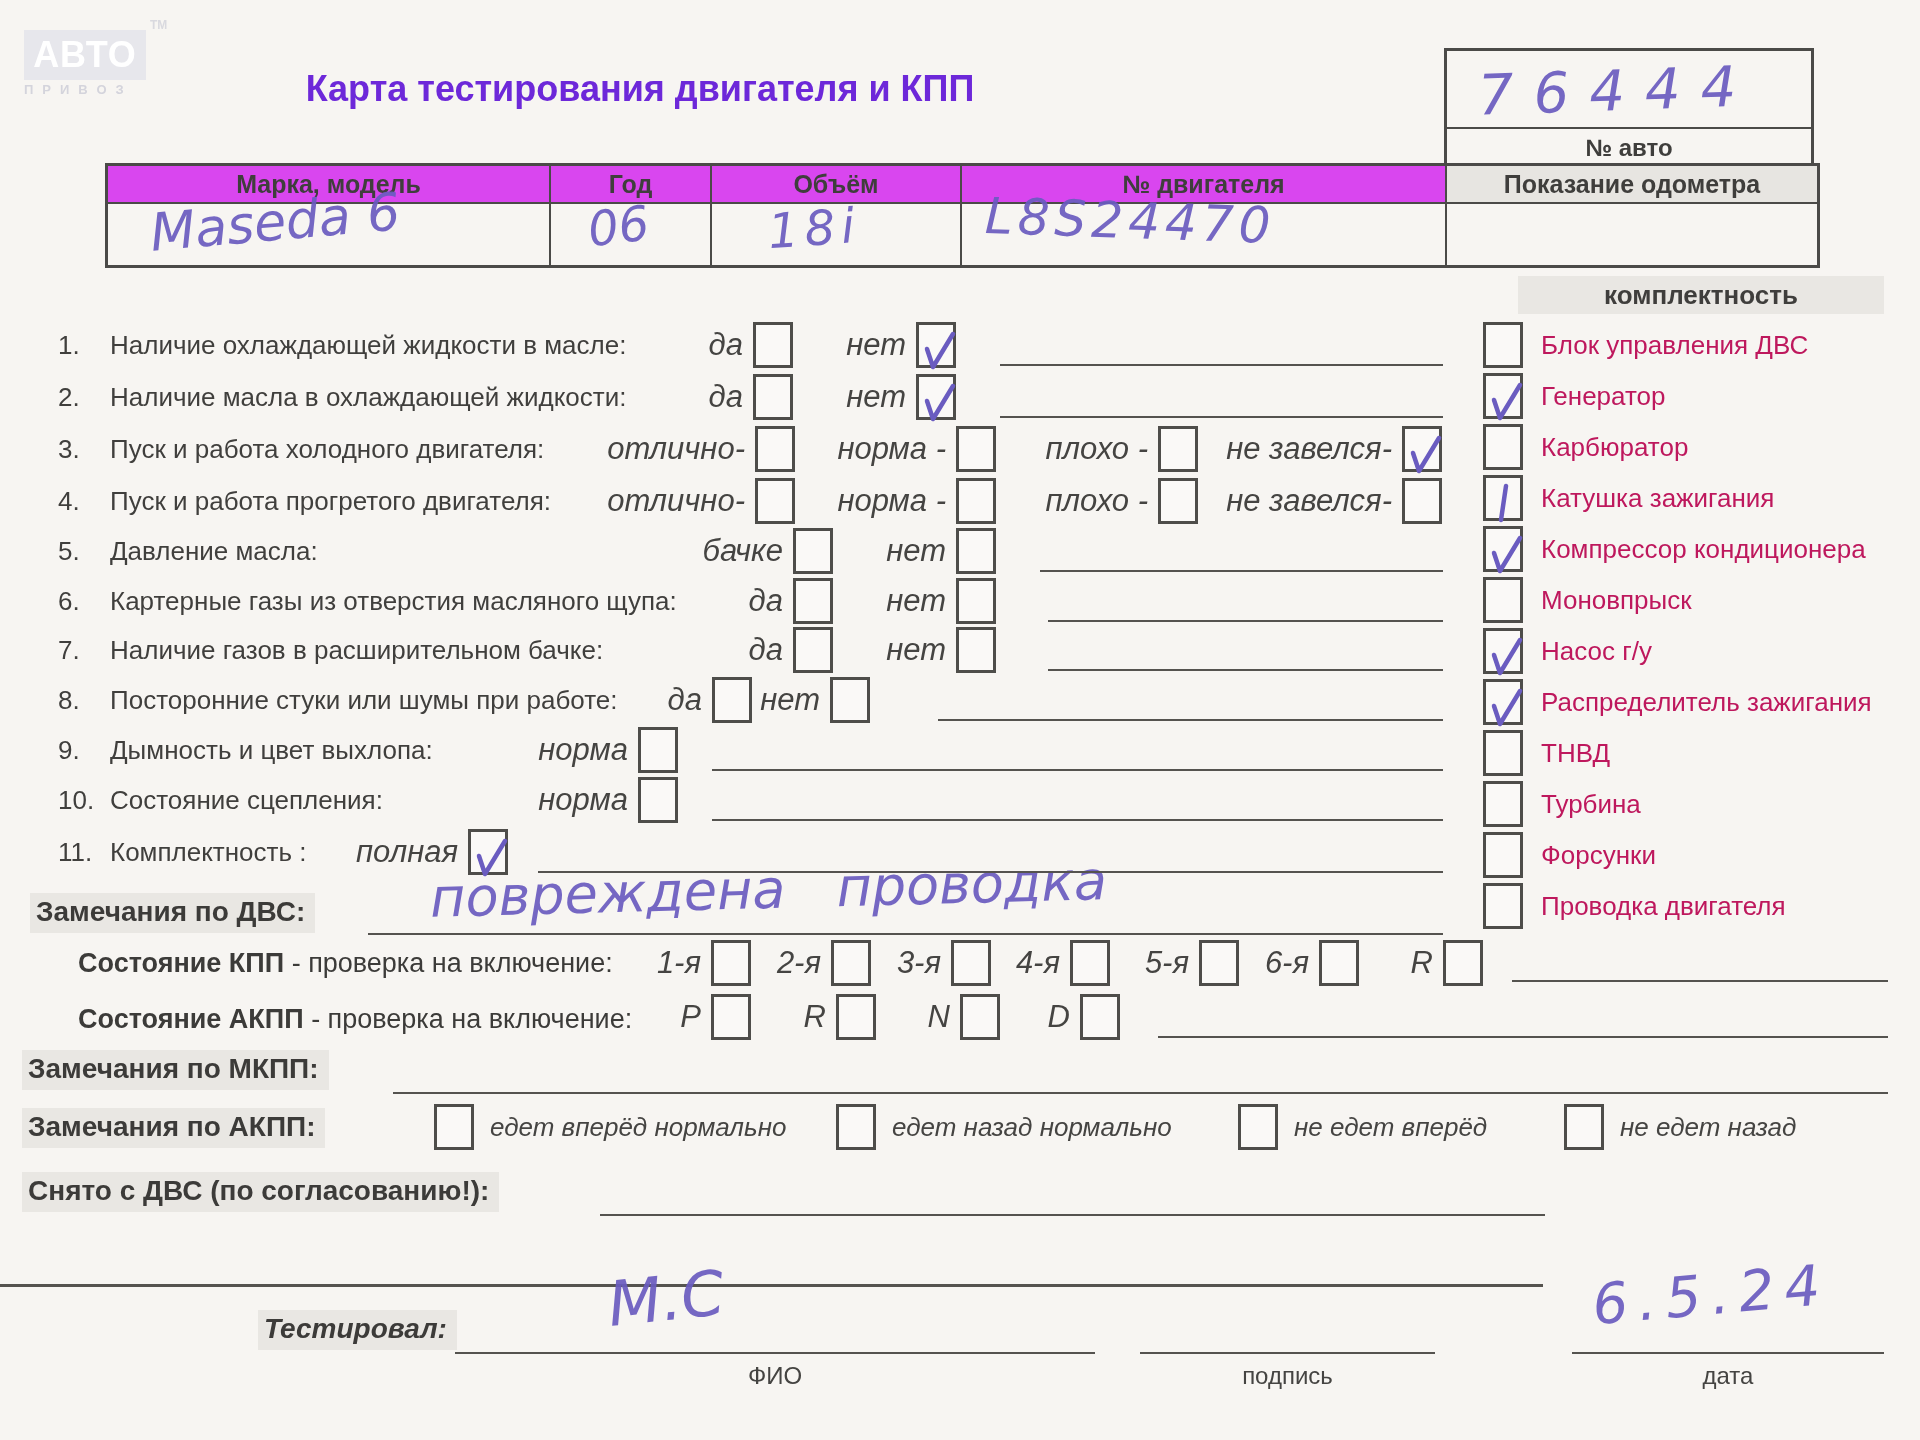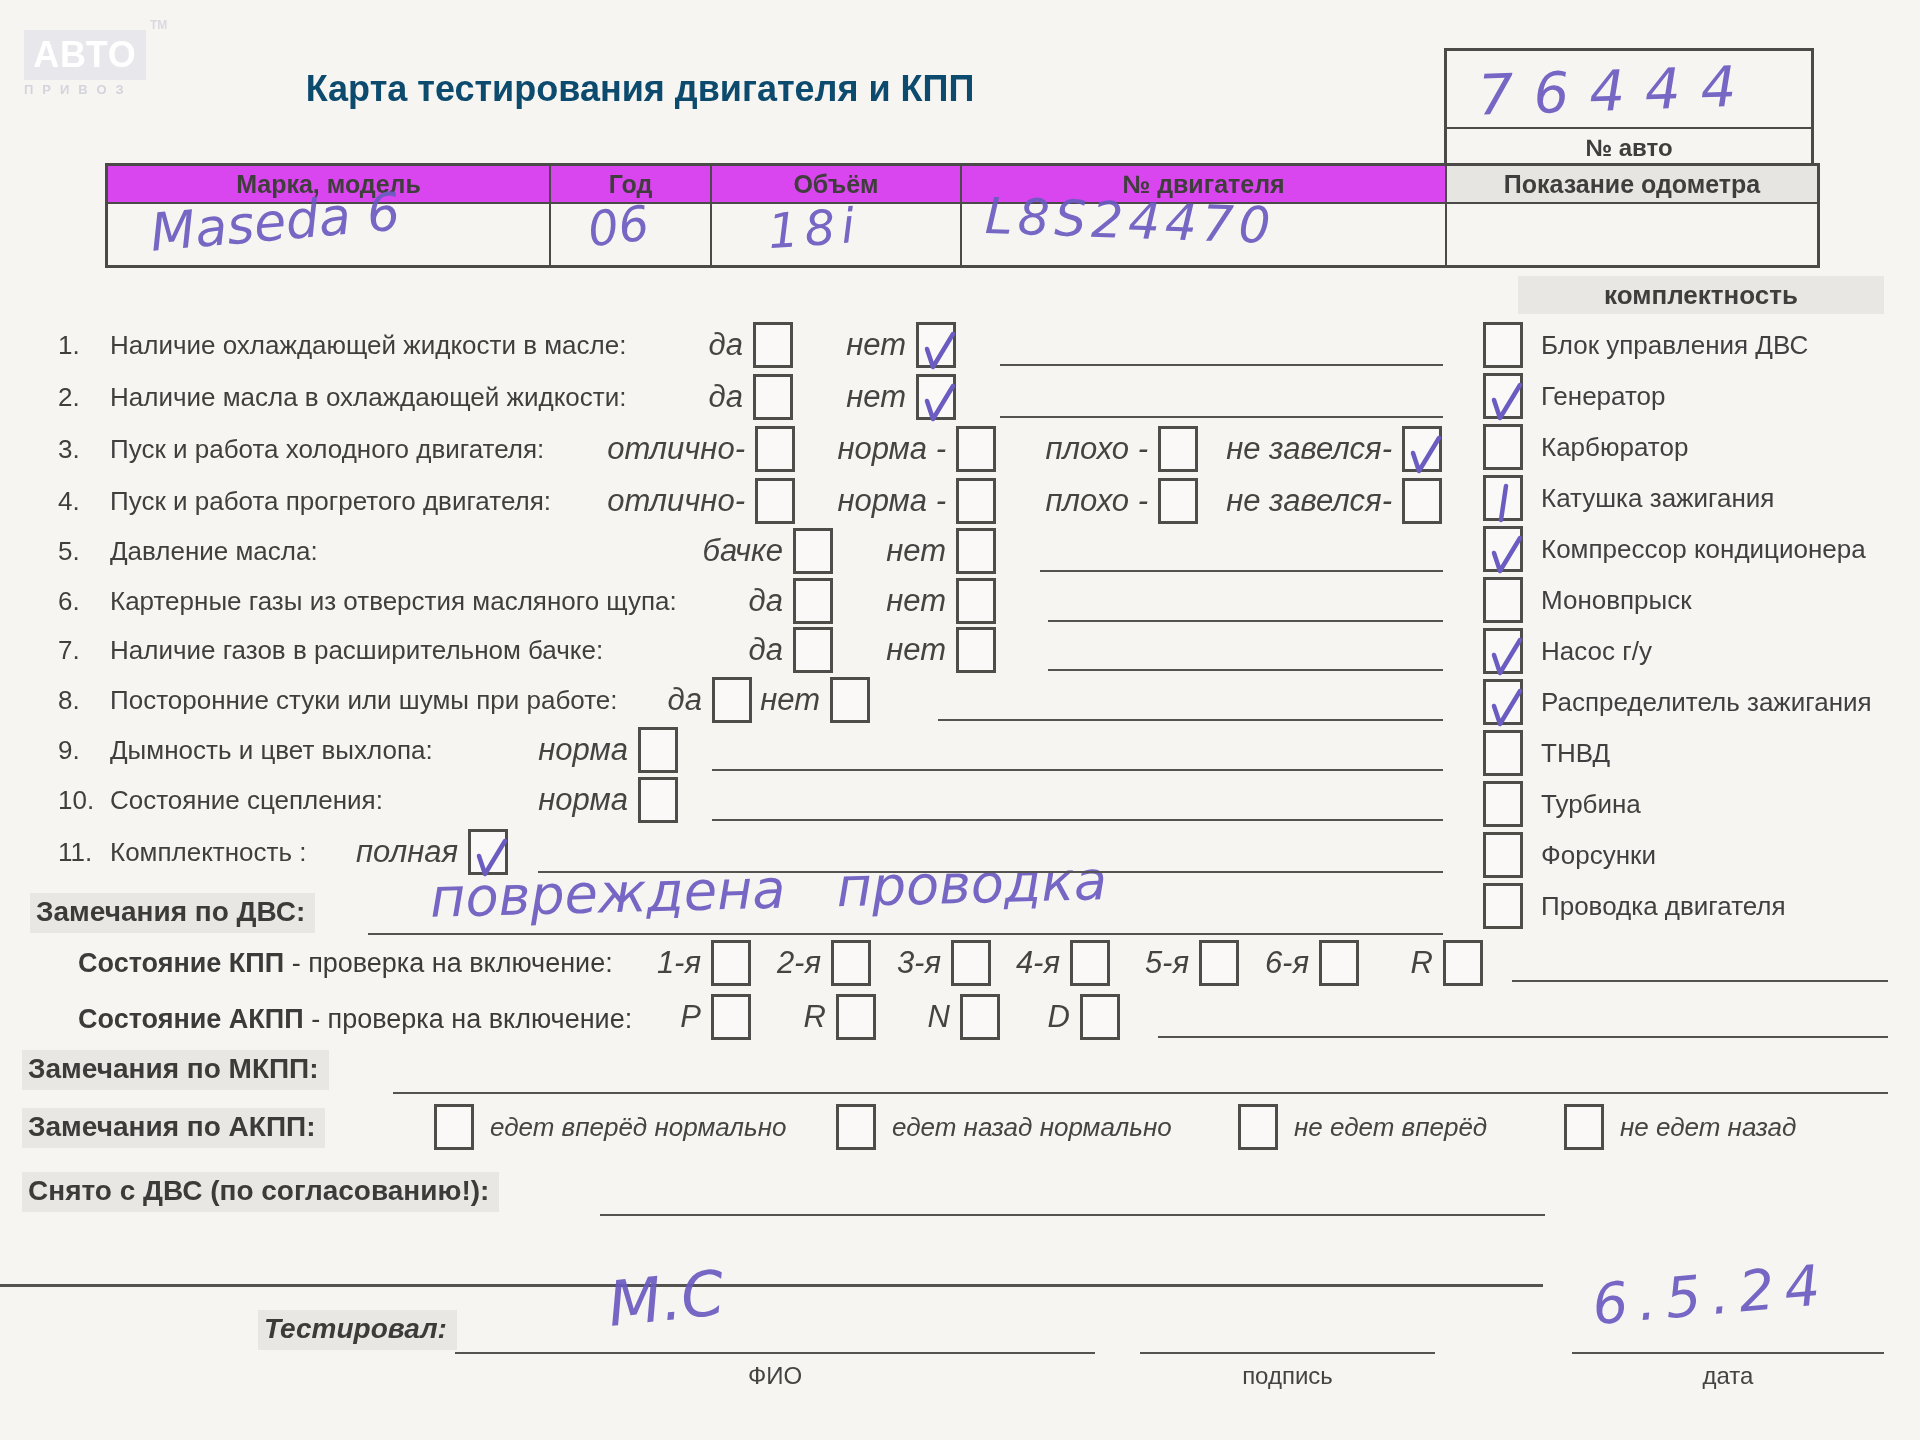--- a/index.html
+++ b/index.html
@@ -7,21 +7,21 @@
         font-family:"Liberation Sans",sans-serif;color:#3f3e3c;}
   
   .logo-box{position:absolute;left:24px;top:30px;width:122px;height:50px;background:#e7e7ec;
             display:flex;align-items:center;justify-content:center;}
   .logo-main{color:#ffffff;font-weight:bold;font-size:36px;letter-spacing:1px;}
   .logo-tm{position:absolute;left:150px;top:18px;font-size:12px;color:#d9d9df;font-weight:bold;}
   .logo-sub{position:absolute;left:24px;top:82px;width:122px;font-size:13px;color:#d4d4dc;
             letter-spacing:9px;font-weight:bold;}
   
   .title{position:absolute;left:0;top:68px;width:1280px;text-align:center;font-size:36px;
-         font-weight:bold;color:#0c4a6e;}
+         font-weight:bold;color:#6d28d9;}
   
   .autobox{position:absolute;left:1444px;top:48px;width:370px;height:115px;
            border:3px solid #4b4a48;border-bottom:none;box-sizing:border-box;}
   .autonum-area{height:76px;border-bottom:2px solid #4b4a48;}
   .autonum-label{height:37px;display:flex;align-items:center;justify-content:center;
                  font-weight:bold;font-size:24px;}
   
   .vtable{position:absolute;left:105px;top:163px;display:grid;
           grid-template-columns:443px 161px 250px 485px 370px;grid-template-rows:38px 61px;
           border:3px solid #4b4a48;}
@@ -36,21 +36,21 @@
   
   .cbx{width:40px;height:46px;border:3px solid #4e4d4a;box-sizing:border-box;flex:none;
        position:relative;background:rgba(255,255,255,.4);}
   .cbx svg{position:absolute;left:-6px;top:0px;overflow:visible;}
   .optwrap{position:absolute;height:46px;display:flex;align-items:center;
            justify-content:flex-end;gap:10px;}
   .optwrap .olab{font-style:italic;font-size:31px;color:#454442;white-space:nowrap;}
   .rightwrap{position:absolute;height:46px;display:flex;align-items:center;gap:16px;}
   .rightwrap .olab{font-size:26px;color:#454442;white-space:nowrap;font-style:italic;}
   .eqwrap{position:absolute;height:46px;display:flex;align-items:center;gap:18px;}
-  .eqwrap .elab{font-size:26px;color:#404040;white-space:nowrap;}
+  .eqwrap .elab{font-size:26px;color:#be185d;white-space:nowrap;}
   .cl-num{position:absolute;left:58px;width:46px;text-align:left;font-size:26px;color:#403f3d;}
   .cl-label{position:absolute;left:110px;font-size:26px;color:#403f3d;white-space:nowrap;}
   .uline{position:absolute;border-bottom:2px solid #55534f;}
   .hl{background:#e9e7e3;padding:3px 10px 5px 6px;}
   .seclabel{position:absolute;font-weight:bold;font-size:28px;color:#3c3b39;white-space:nowrap;}
   .mixlabel{position:absolute;font-size:27px;color:#3c3b39;white-space:nowrap;font-weight:bold;}
   .mixlabel .rest{font-weight:bold;}
   .eq-header{position:absolute;left:1518px;top:276px;width:366px;height:38px;background:#e9e7e3;
              display:flex;align-items:center;justify-content:center;font-weight:bold;font-size:26px;}
   .sub-label{position:absolute;font-size:24px;color:#454442;text-align:center;}

